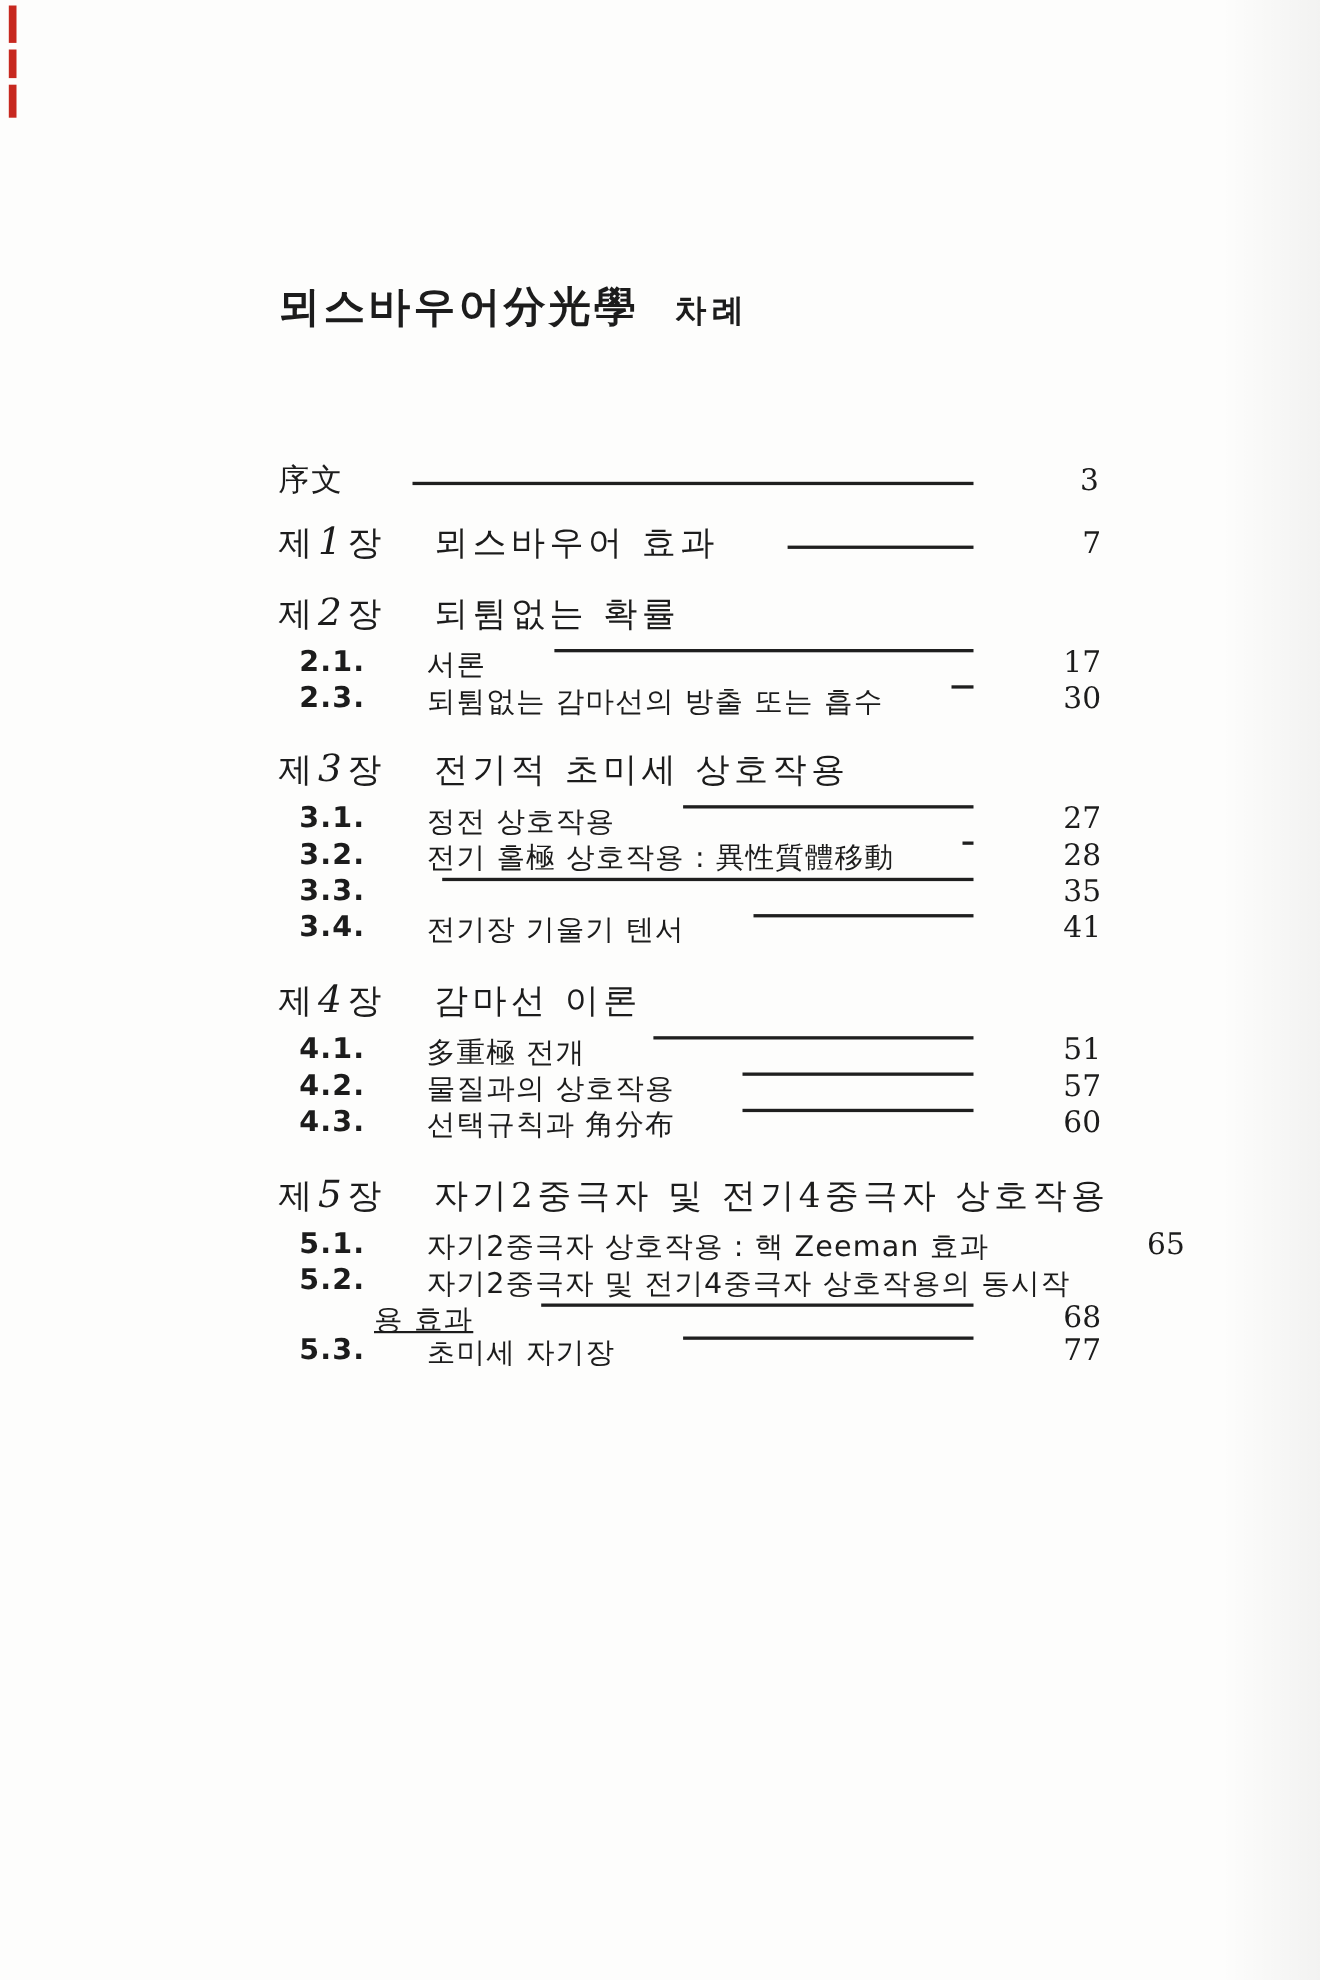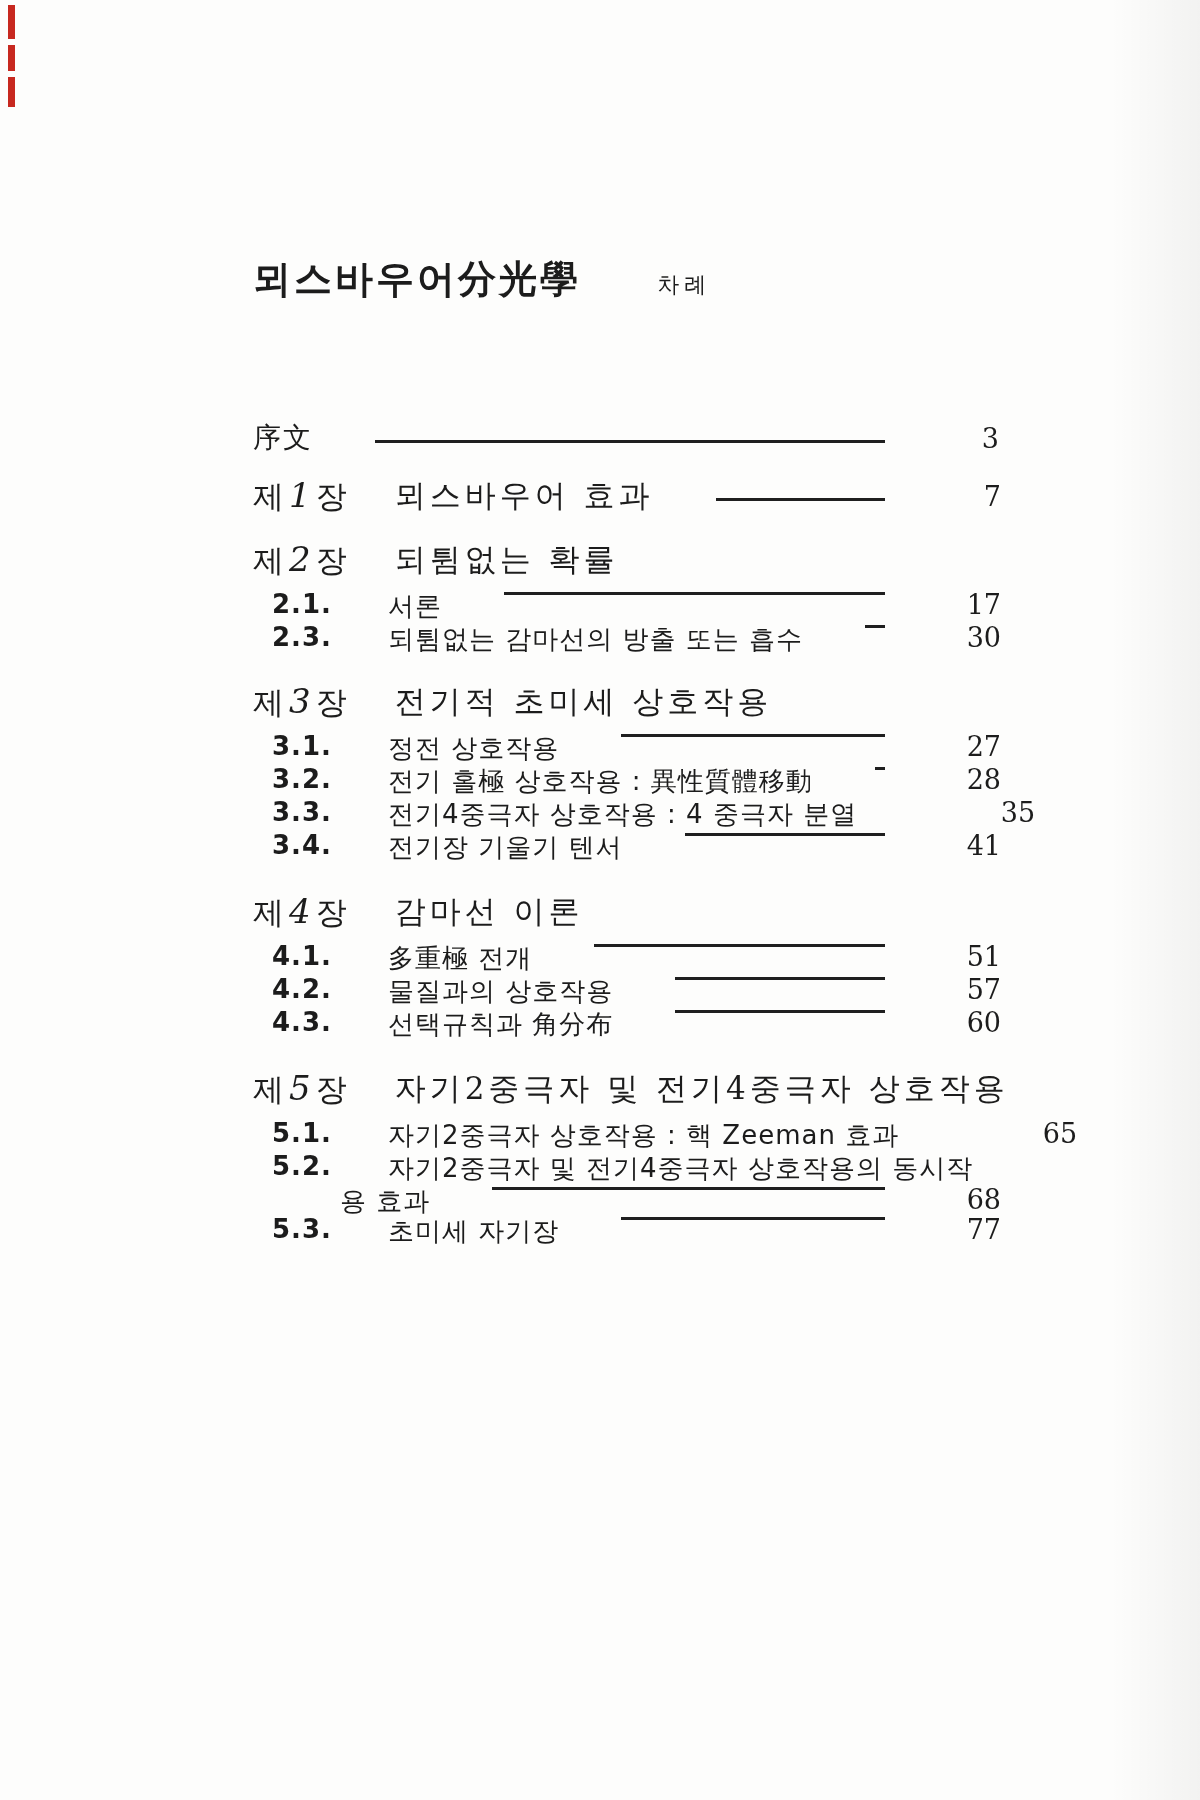--- a/index.html
+++ b/index.html
@@ -27,21 +27,21 @@
   .content{position:absolute;left:253px;top:0;width:752px;}
 
   .title{
     margin:256px 0 0 0;
     font-family:"DejaVu Serif",serif;
     font-weight:600;
     font-size:38px;line-height:45px;
     letter-spacing:3px;
     white-space:nowrap;
   }
-  .title .toc-label{font-size:22px;font-weight:400;margin-left:60px;letter-spacing:5px;}
+  .title .toc-label{font-size:29px;font-weight:700;margin-left:16px;letter-spacing:5px;}
 
   .row{display:flex;align-items:center;gap:48px;}
   .leader{
     flex:1 1 auto;height:0;
     border-bottom:3px solid #1f1f1f;
     margin:0 10px 0 14px;
     transform:translateY(3px);
   }
   .pagenum{
     flex:0 0 58px;text-align:right;
@@ -76,21 +76,21 @@
 
   .sections{margin-top:10px;}
   .sec-row{display:flex;align-items:flex-start;height:33px;font-size:26px;white-space:nowrap;}
   .sec-row.line2{height:30px;}
   .sec-no{
     flex:0 0 68px;margin-left:19px;
     font-weight:bold;letter-spacing:1px;
     font-family:"DejaVu Sans",sans-serif;
   }
   .sec-title{letter-spacing:1px;}
-  .sec-cont{margin-left:87px;letter-spacing:1px;}
+  .sec-cont{margin-left:87px;letter-spacing:1px;text-decoration:underline;}
 </style>
 </head>
 <body>
 
 <div class="page">
 
   <div class="red-mark m1"></div>
   <div class="red-mark m2"></div>
   <div class="red-mark m3"></div>
 
@@ -168,21 +168,20 @@
 
   <div class="row sec-row">
     <span class="sec-no">3.2.</span>
     <span class="sec-title">전기 홀極 상호작용 : 異性質體移動</span>
     <span class="leader"></span>
     <span class="pagenum">28</span>
   </div>
 
   <div class="row sec-row">
     <span class="sec-no">3.3.</span>
-    <span class="sec-title">전기4중극자 상호작용 : 4 중극자 분열</span>
     <span class="leader"></span>
     <span class="pagenum">35</span>
   </div>
 
   <div class="row sec-row">
     <span class="sec-no">3.4.</span>
     <span class="sec-title">전기장 기울기 텐서</span>
     <span class="leader"></span>
     <span class="pagenum">41</span>
   </div>

